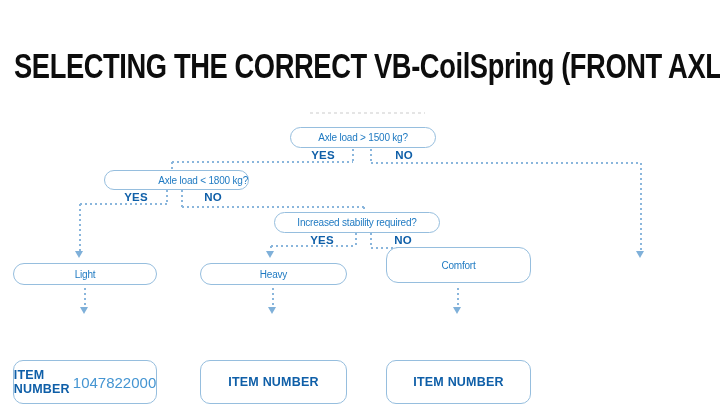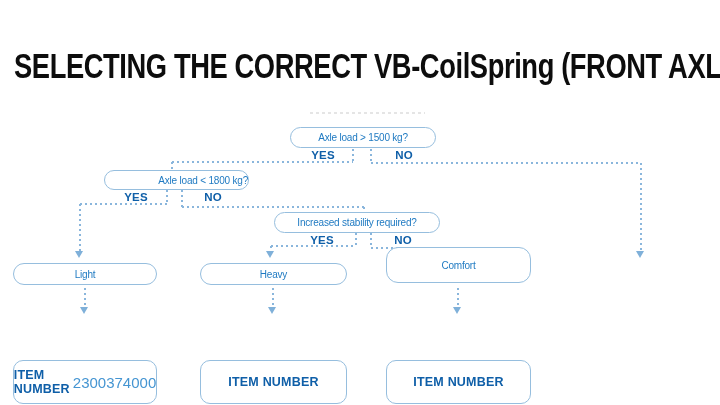--- a/index.html
+++ b/index.html
@@ -117,21 +117,21 @@
 
   <div class="vline" style="left:84px;top:288px;height:19px;"></div>
   <div class="arrow" style="left:80px;top:307px;"></div>
   <div class="vline" style="left:272px;top:288px;height:19px;"></div>
   <div class="arrow" style="left:268px;top:307px;"></div>
   <div class="vline" style="left:457px;top:288px;height:19px;"></div>
   <div class="arrow" style="left:453px;top:307px;"></div>
 
   <div class="itembox" style="left:13px;top:316px;width:144px;height:44px;">
     <div class="head">ITEM NUMBER</div>
-    <div class="num">2300374000</div>
+    <div class="num">1047822000</div>
   </div>
   <div class="itembox" style="left:200px;top:316px;width:147px;height:44px;">
     <div class="head">ITEM NUMBER</div>
   </div>
   <div class="itembox" style="left:386px;top:316px;width:145px;height:44px;">
     <div class="head">ITEM NUMBER</div>
   </div>
 
 </div>
 

